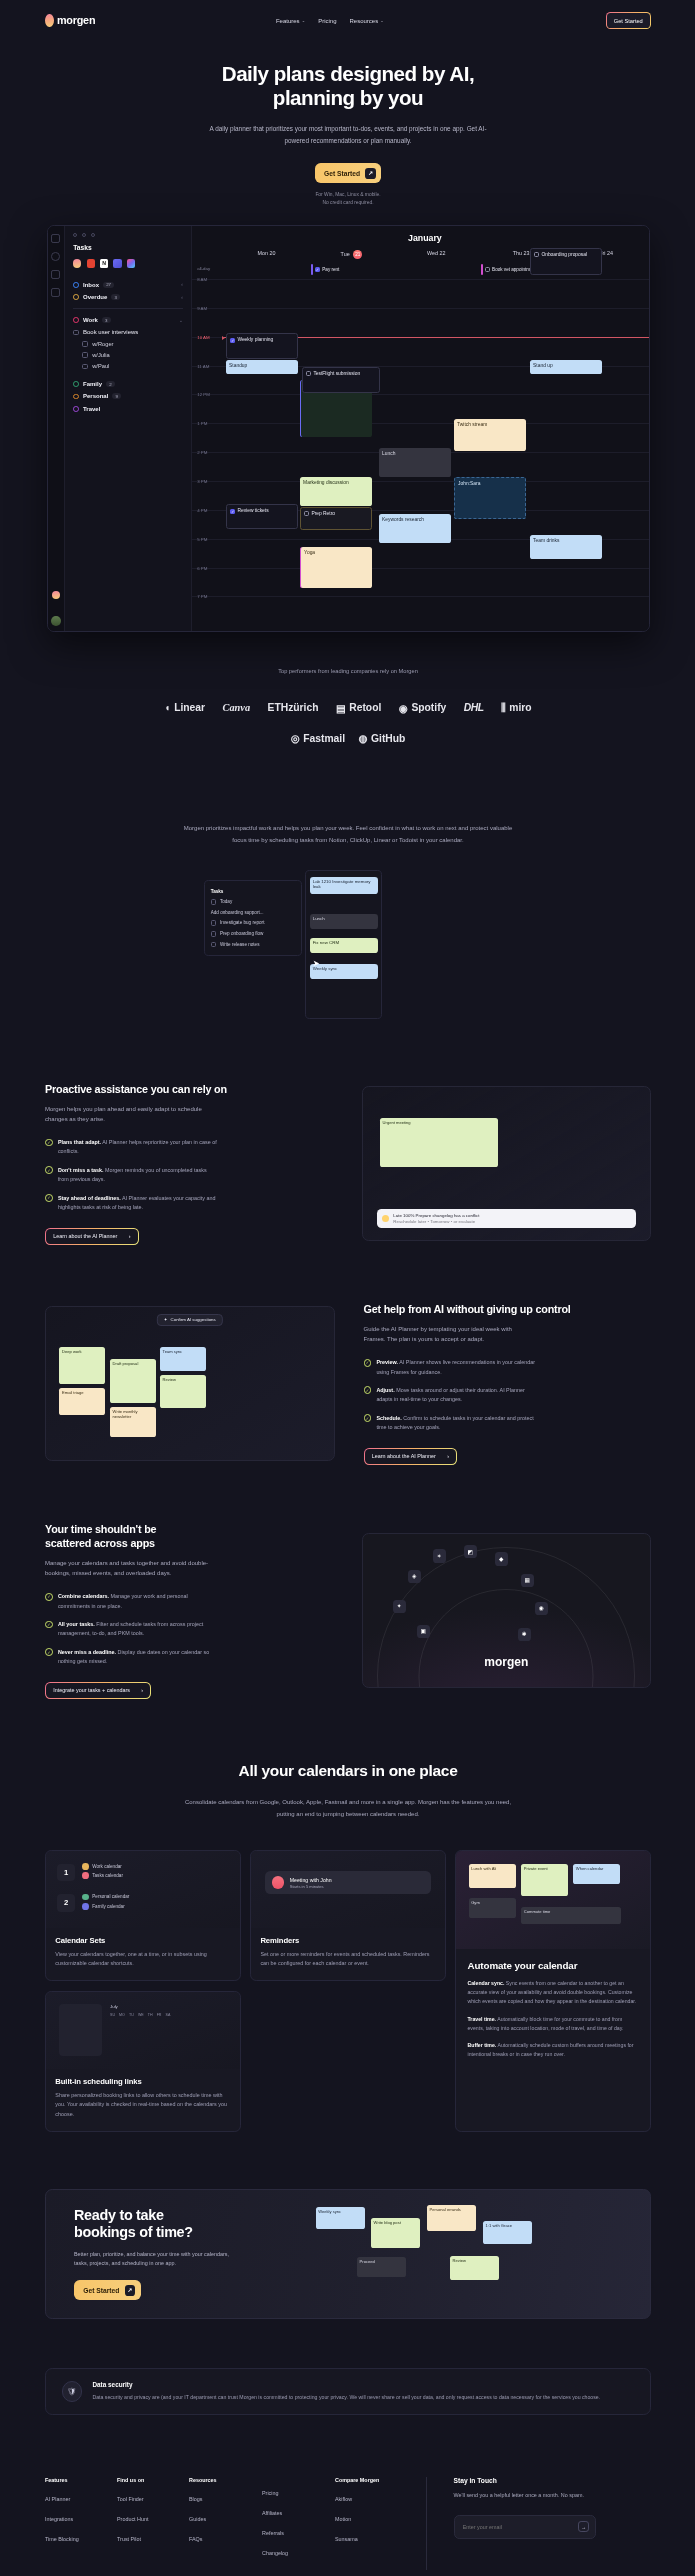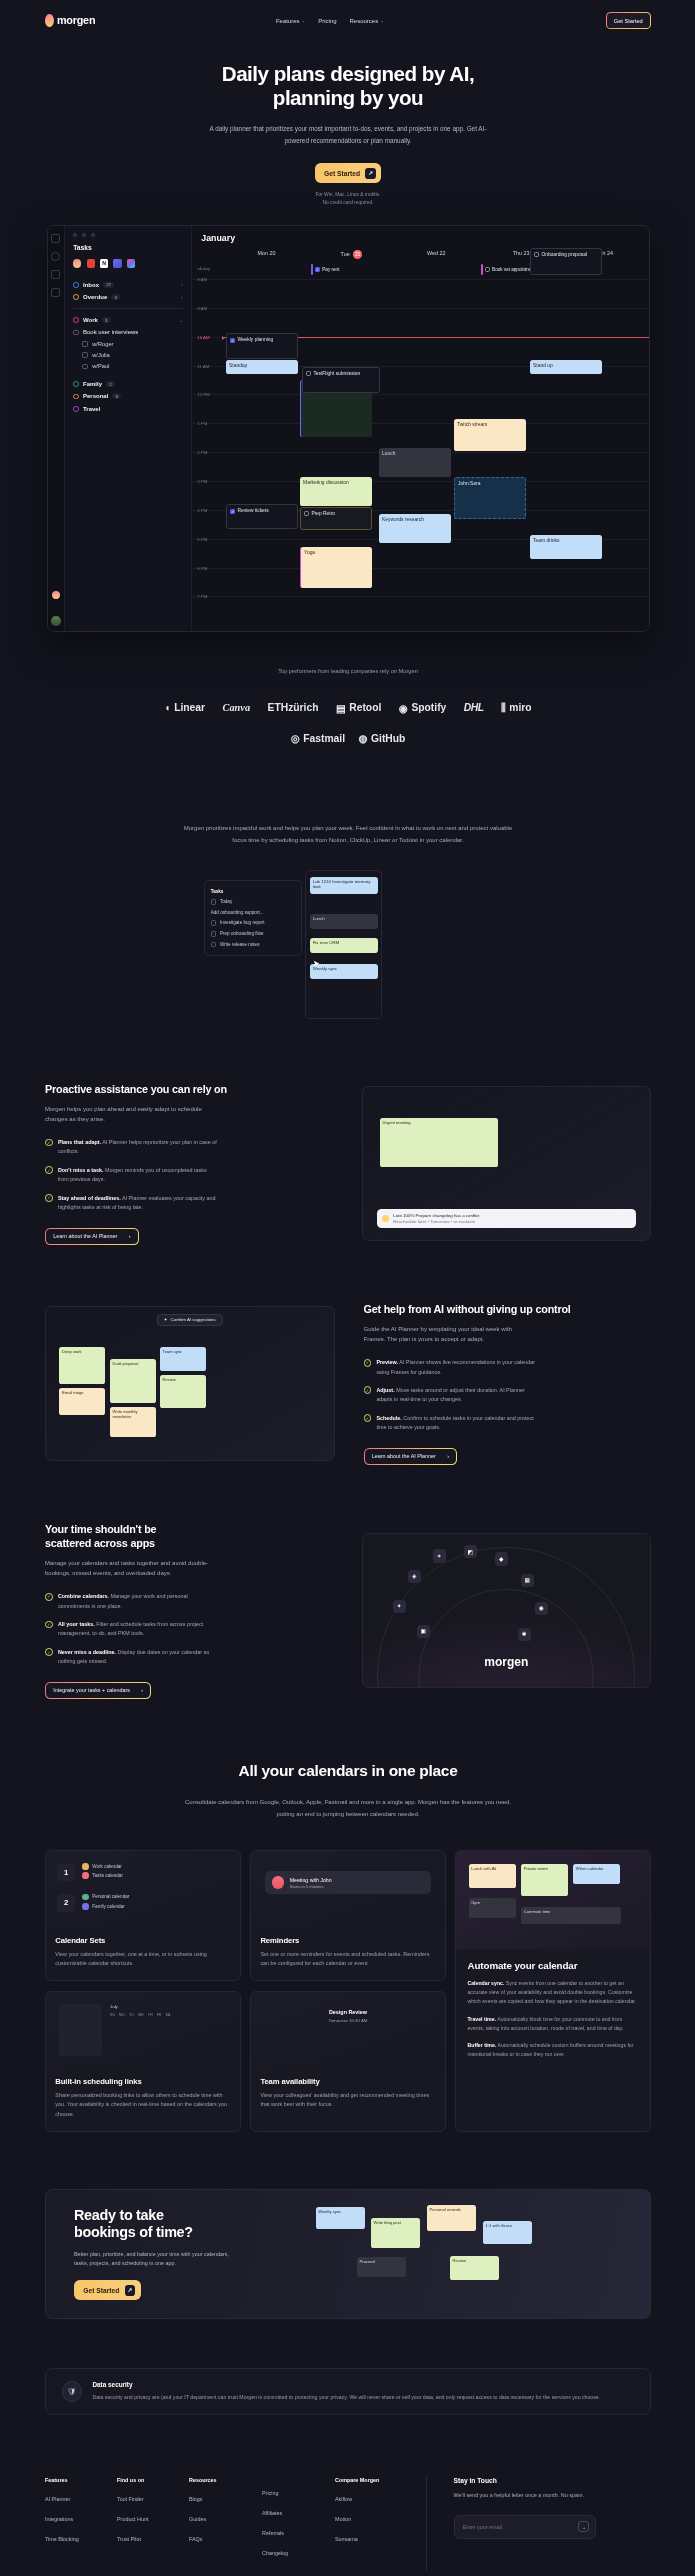--- a/index.html
+++ b/index.html
@@ -77,21 +77,21 @@
   .tl-row .name{font-weight:700;color:#f0f0f7;}
   .tl-row .cnt{font-size:4.4px;color:#b0b0c4;background:#23232f;border-radius:3.6px;padding:0.5px 3.1px;}
   .tl-row .chev{margin-left:auto;font-size:4.6px;color:#6d6d85;}
   .dot-ring{width:5.7px;height:5.7px;border-radius:50%;border:1px solid;display:inline-block;}
   .cb{width:5.7px;height:5.7px;border:0.6px solid #5b5b74;border-radius:1.5px;display:inline-block;}
   .divider-line{height:0.5px;background:#242434;margin:5.2px 0;}
   .sub-task{display:flex;align-items:center;gap:4.1px;padding:2.6px 0 2.6px 9.3px;font-size:5.7px;color:#d3d3e0;}
   .task-main{display:flex;align-items:center;gap:4.1px;padding:3.1px 0;font-size:6px;color:#eaeaf4;}
 
   .cal-pane{flex:1;background:#111119;padding:7.2px 0 0 0;position:relative;}
-  .cal-month{font-size:8.8px;font-weight:700;color:#fff;padding:0 0 7.2px 9.3px;}
+  .cal-month{font-size:8.8px;font-weight:700;color:#fff;padding:0 0 7.2px 9.3px;text-align:center;}
   .cal-head{display:flex;padding-left:32px;}
   .cal-head .day{flex:1;text-align:center;font-size:5.4px;color:#d6d6e4;padding-bottom:4.1px;}
   .today-pill{display:inline-flex;width:8.8px;height:8.8px;border-radius:50%;
     background:linear-gradient(160deg,#fd7b73,#f25b6b);color:#fff;font-size:4.6px;
     align-items:center;justify-content:center;margin-left:2.1px;vertical-align:middle;}
   .allday{display:flex;padding-left:32px;min-height:15.5px;position:relative;}
   .allday-label{position:absolute;left:5.2px;top:2.6px;font-size:4.4px;color:#7e7e95;}
   .allday .cell{flex:1;padding:0 1.5px;}
   .ad-chip{display:flex;align-items:center;gap:2.1px;font-size:4.6px;color:#e6e6f0;padding:1px 1px;}
   .bar-v{width:1.5px;height:11.3px;border-radius:1px;display:inline-block;}
@@ -723,32 +723,20 @@
           <span>FR</span>
           <span>SA</span>
         </div>
       </div>
       <div class="body">
         <h4>Built-in scheduling links</h4>
         <p>Share personalized booking links to allow others to schedule time with you. Your availability is checked in real-time based on the calendars you choose.</p>
       </div>
     </div>
 
-    <div class="card">
-      <div class="art">
-        <div style="position:absolute;left:14.4px;right:14.4px;top:17.5px;text-align:center">
-          <div style="font-size:5.4px;font-weight:700;color:#fff">Design Review</div>
-          <div style="font-size:4.4px;color:#a0a0b6;margin-top:2.6px">Tomorrow 10:30 AM</div>
-        </div>
-      </div>
-      <div class="body">
-        <h4>Team availability</h4>
-        <p>View your colleagues' availability and get recommended meeting times that work best with their focus.</p>
-      </div>
-    </div>
   </div>
 
   <section class="cta-band">
     <div style="max-width:170px;position:relative;z-index:3">
       <h2>
         <span>Ready to take</span><br>
         <span>bookings of time?</span>
       </h2>
       <div style="margin-top:8.2px;font-size:5.4px;line-height:1.8;color:#b4b4c8">Better plan, prioritize, and balance your time with your calendars, tasks, projects, and scheduling in one app.</div>
       <button class="cta-primary btn">

